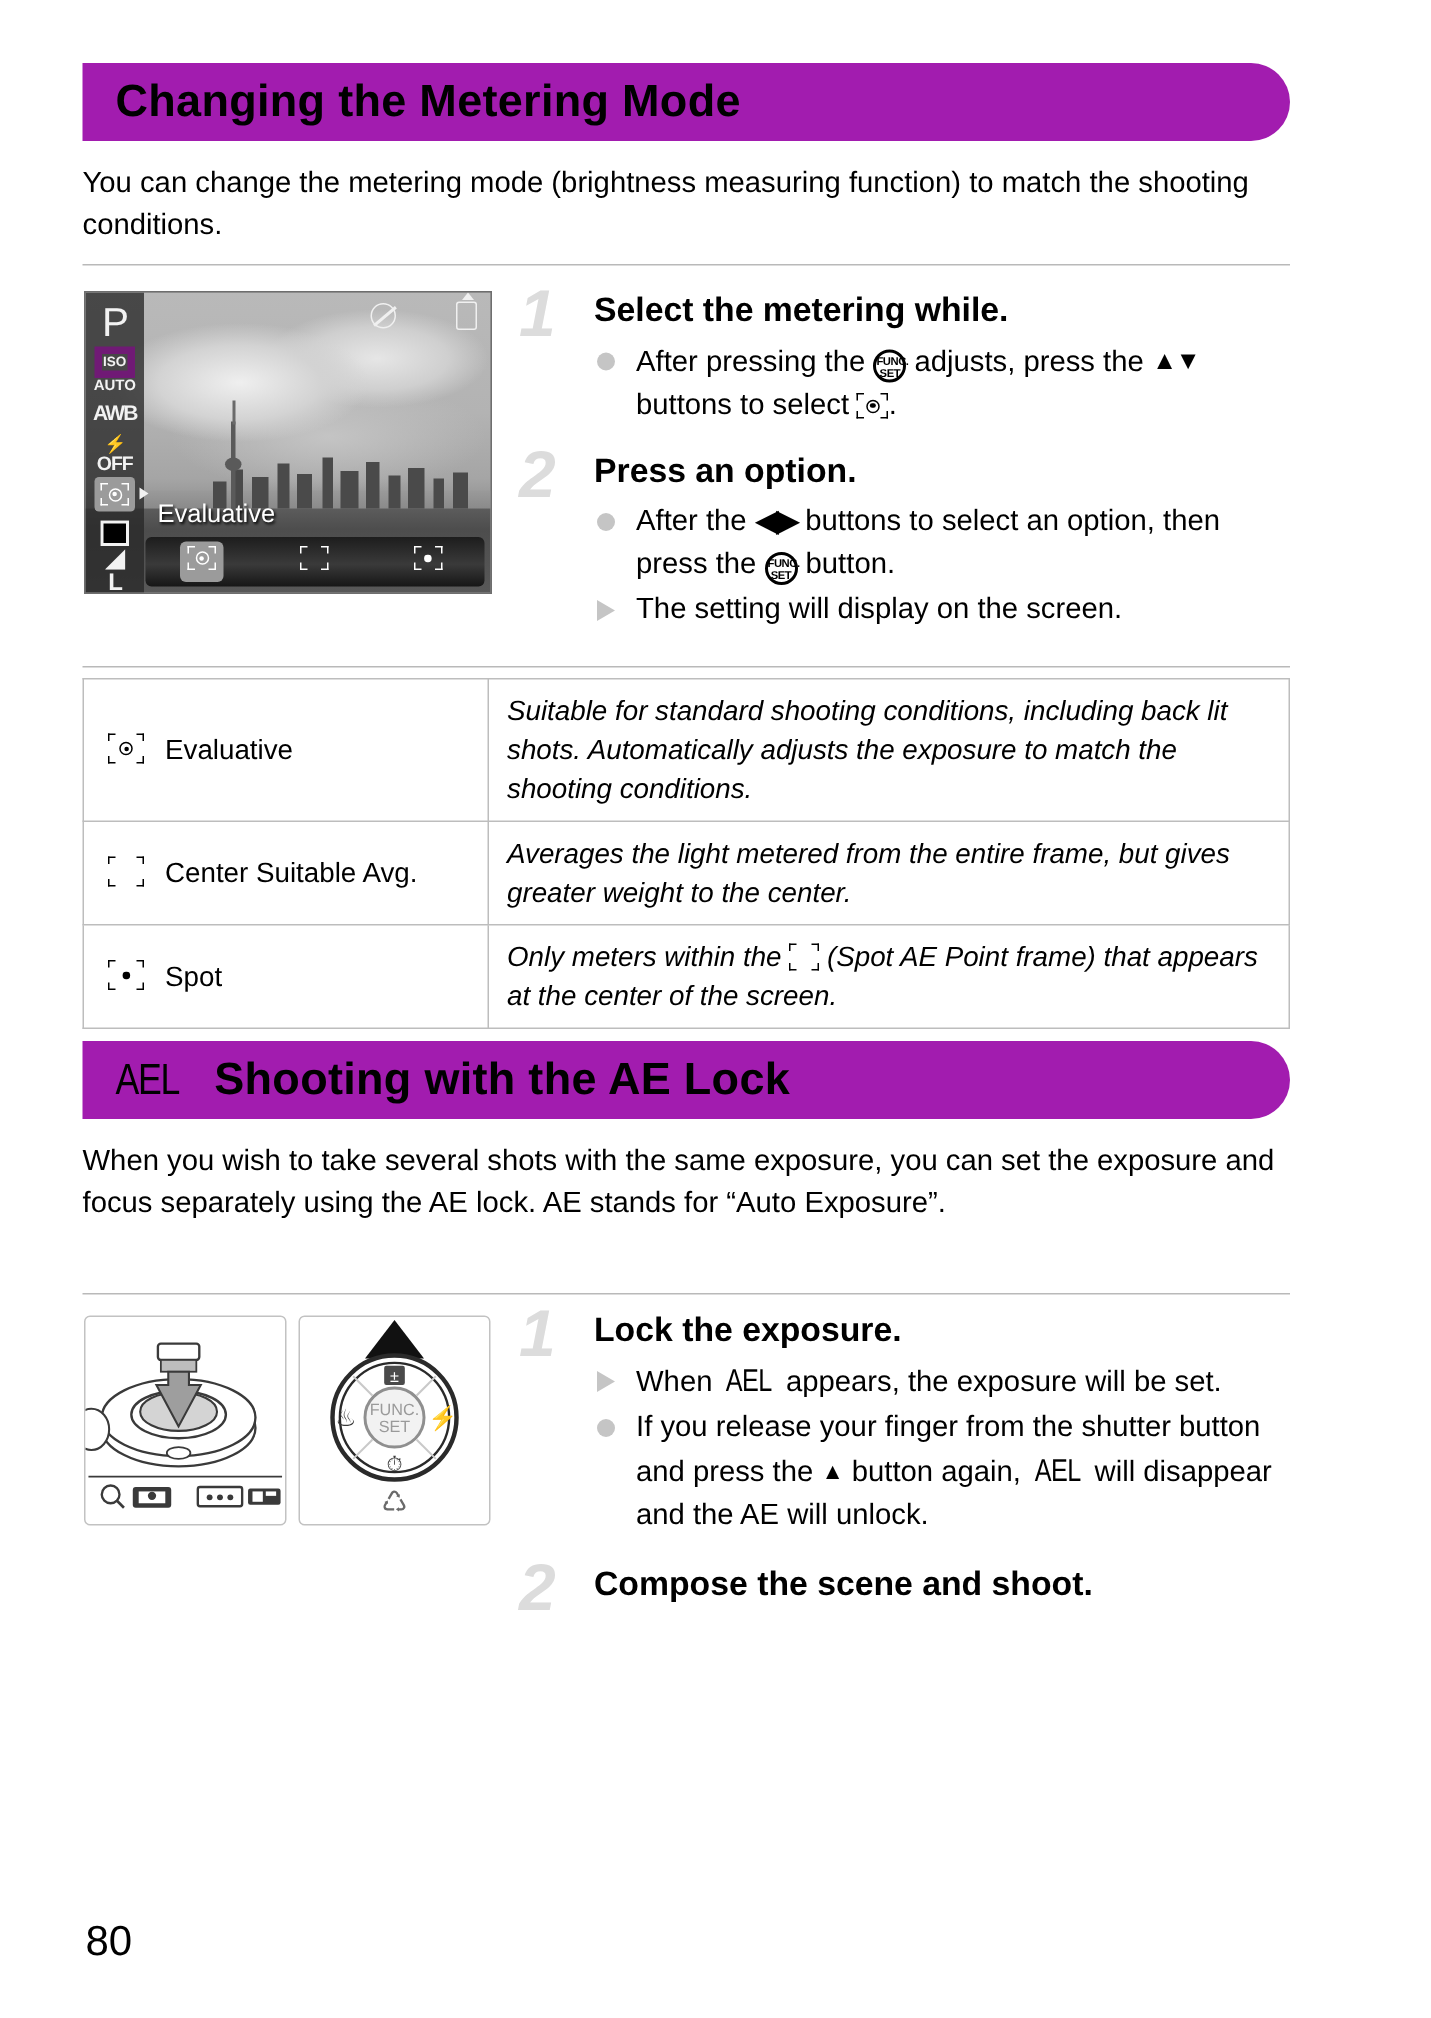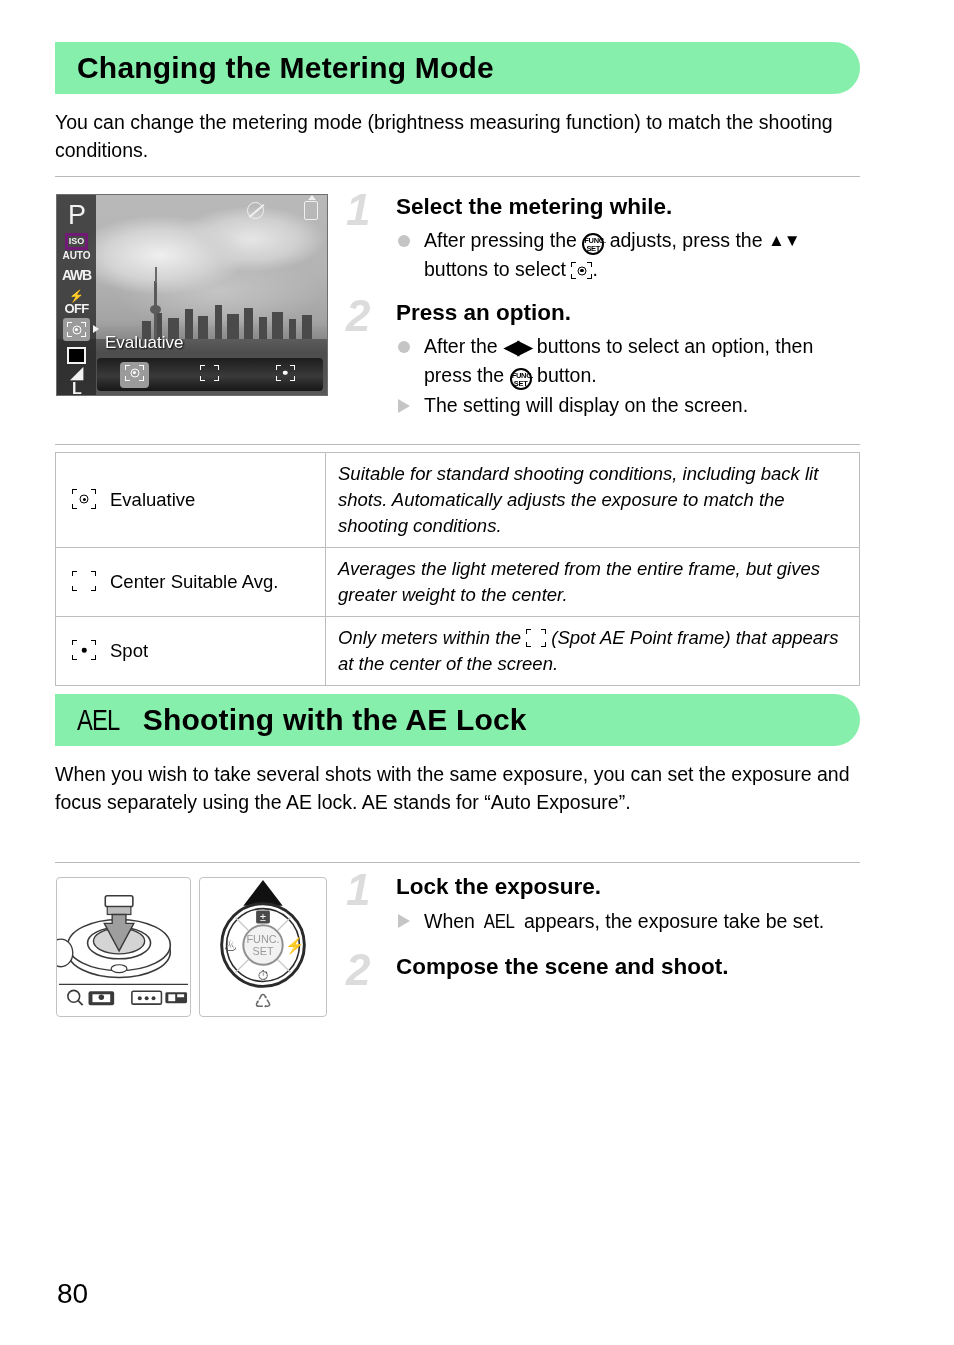--- a/index.html
+++ b/index.html
@@ -14,21 +14,21 @@
     overflow: hidden;
   }
   .page { position: relative; width: 954px; height: 1345px; padding: 0; }
 
   
   .head-bar {
     position: absolute;
     left: 55px;
     width: 805px;
     height: 52px;
-    background: #86efac;
+    background: #a21caf;
     border-radius: 0 26px 26px 0;
     display: flex;
     align-items: center;
     padding-left: 22px;
   }
   .head-bar .htitle {
     font-size: 30px;
     font-weight: bold;
     letter-spacing: 0.2px;
     white-space: nowrap;
@@ -112,21 +112,21 @@
     padding-top: 3px; gap: 1px;
     color: #f2f2f2;
   }
   .lcd-side .sico {
     font-size: 13px; line-height: 1;
     display: flex; flex-direction: column; align-items: center; justify-content: center;
     height: 26px; font-weight: bold;
   }
   .sico.p { font-size: 27px; font-weight: normal; height: 34px; letter-spacing: -1px; }
   .sico.iso { font-size: 10px; height: 28px; line-height: 11px; }
-  .sico.iso b { border: 3px solid #701a75; padding: 0 1px; font-size: 9px; display: block; }
+  .sico.iso b { border: 5px solid #701a75; padding: 0 1px; font-size: 9px; display: block; }
   .sico.awb { font-size: 14px; letter-spacing: -1.2px; }
   .sico.floff { font-size: 13px; letter-spacing: -0.7px; }
   .sico.meter {
     background: #9b9b9b; border-radius: 3px; width: 27px; height: 23px;
     position: relative; margin-top: 2px;
   }
   .sico.drive {
     width: 19px; height: 17px; border: 2px solid #f2f2f2; margin-top: 5px; background: #000;
   }
   .sico.qual { font-size: 16px; margin-top: 3px; letter-spacing: -1px; }
@@ -495,21 +495,25 @@
   </div>
 
   <div class="steps" style="left:346px; top:872px; width:512px">
 
     <div class="step">
       <div class="stepnum">1</div>
       <div class="stephead">Lock the exposure.</div>
       <div class="bullets">
         <div class="bline">
           <span class="btri"></span>
-          <span>When </span><span class="g-ael">AEL</span><span> appears, the exposure take be set.</span>
+          <span>When </span><span class="g-ael">AEL</span><span> appears, the exposure will be set.</span>
+        </div>
+        <div class="bline">
+          <span class="bdot"></span>
+          <span>If you release your finger from the shutter button and press the </span><span class="g-up">▲</span><span> button again, </span><span class="g-ael">AEL</span><span> will disappear and the AE will unlock.</span>
         </div>
       </div>
     </div>
 
     <div class="step" style="margin-top:16px">
       <div class="stepnum">2</div>
       <div class="stephead">Compose the scene and shoot.</div>
     </div>
   </div>
 

